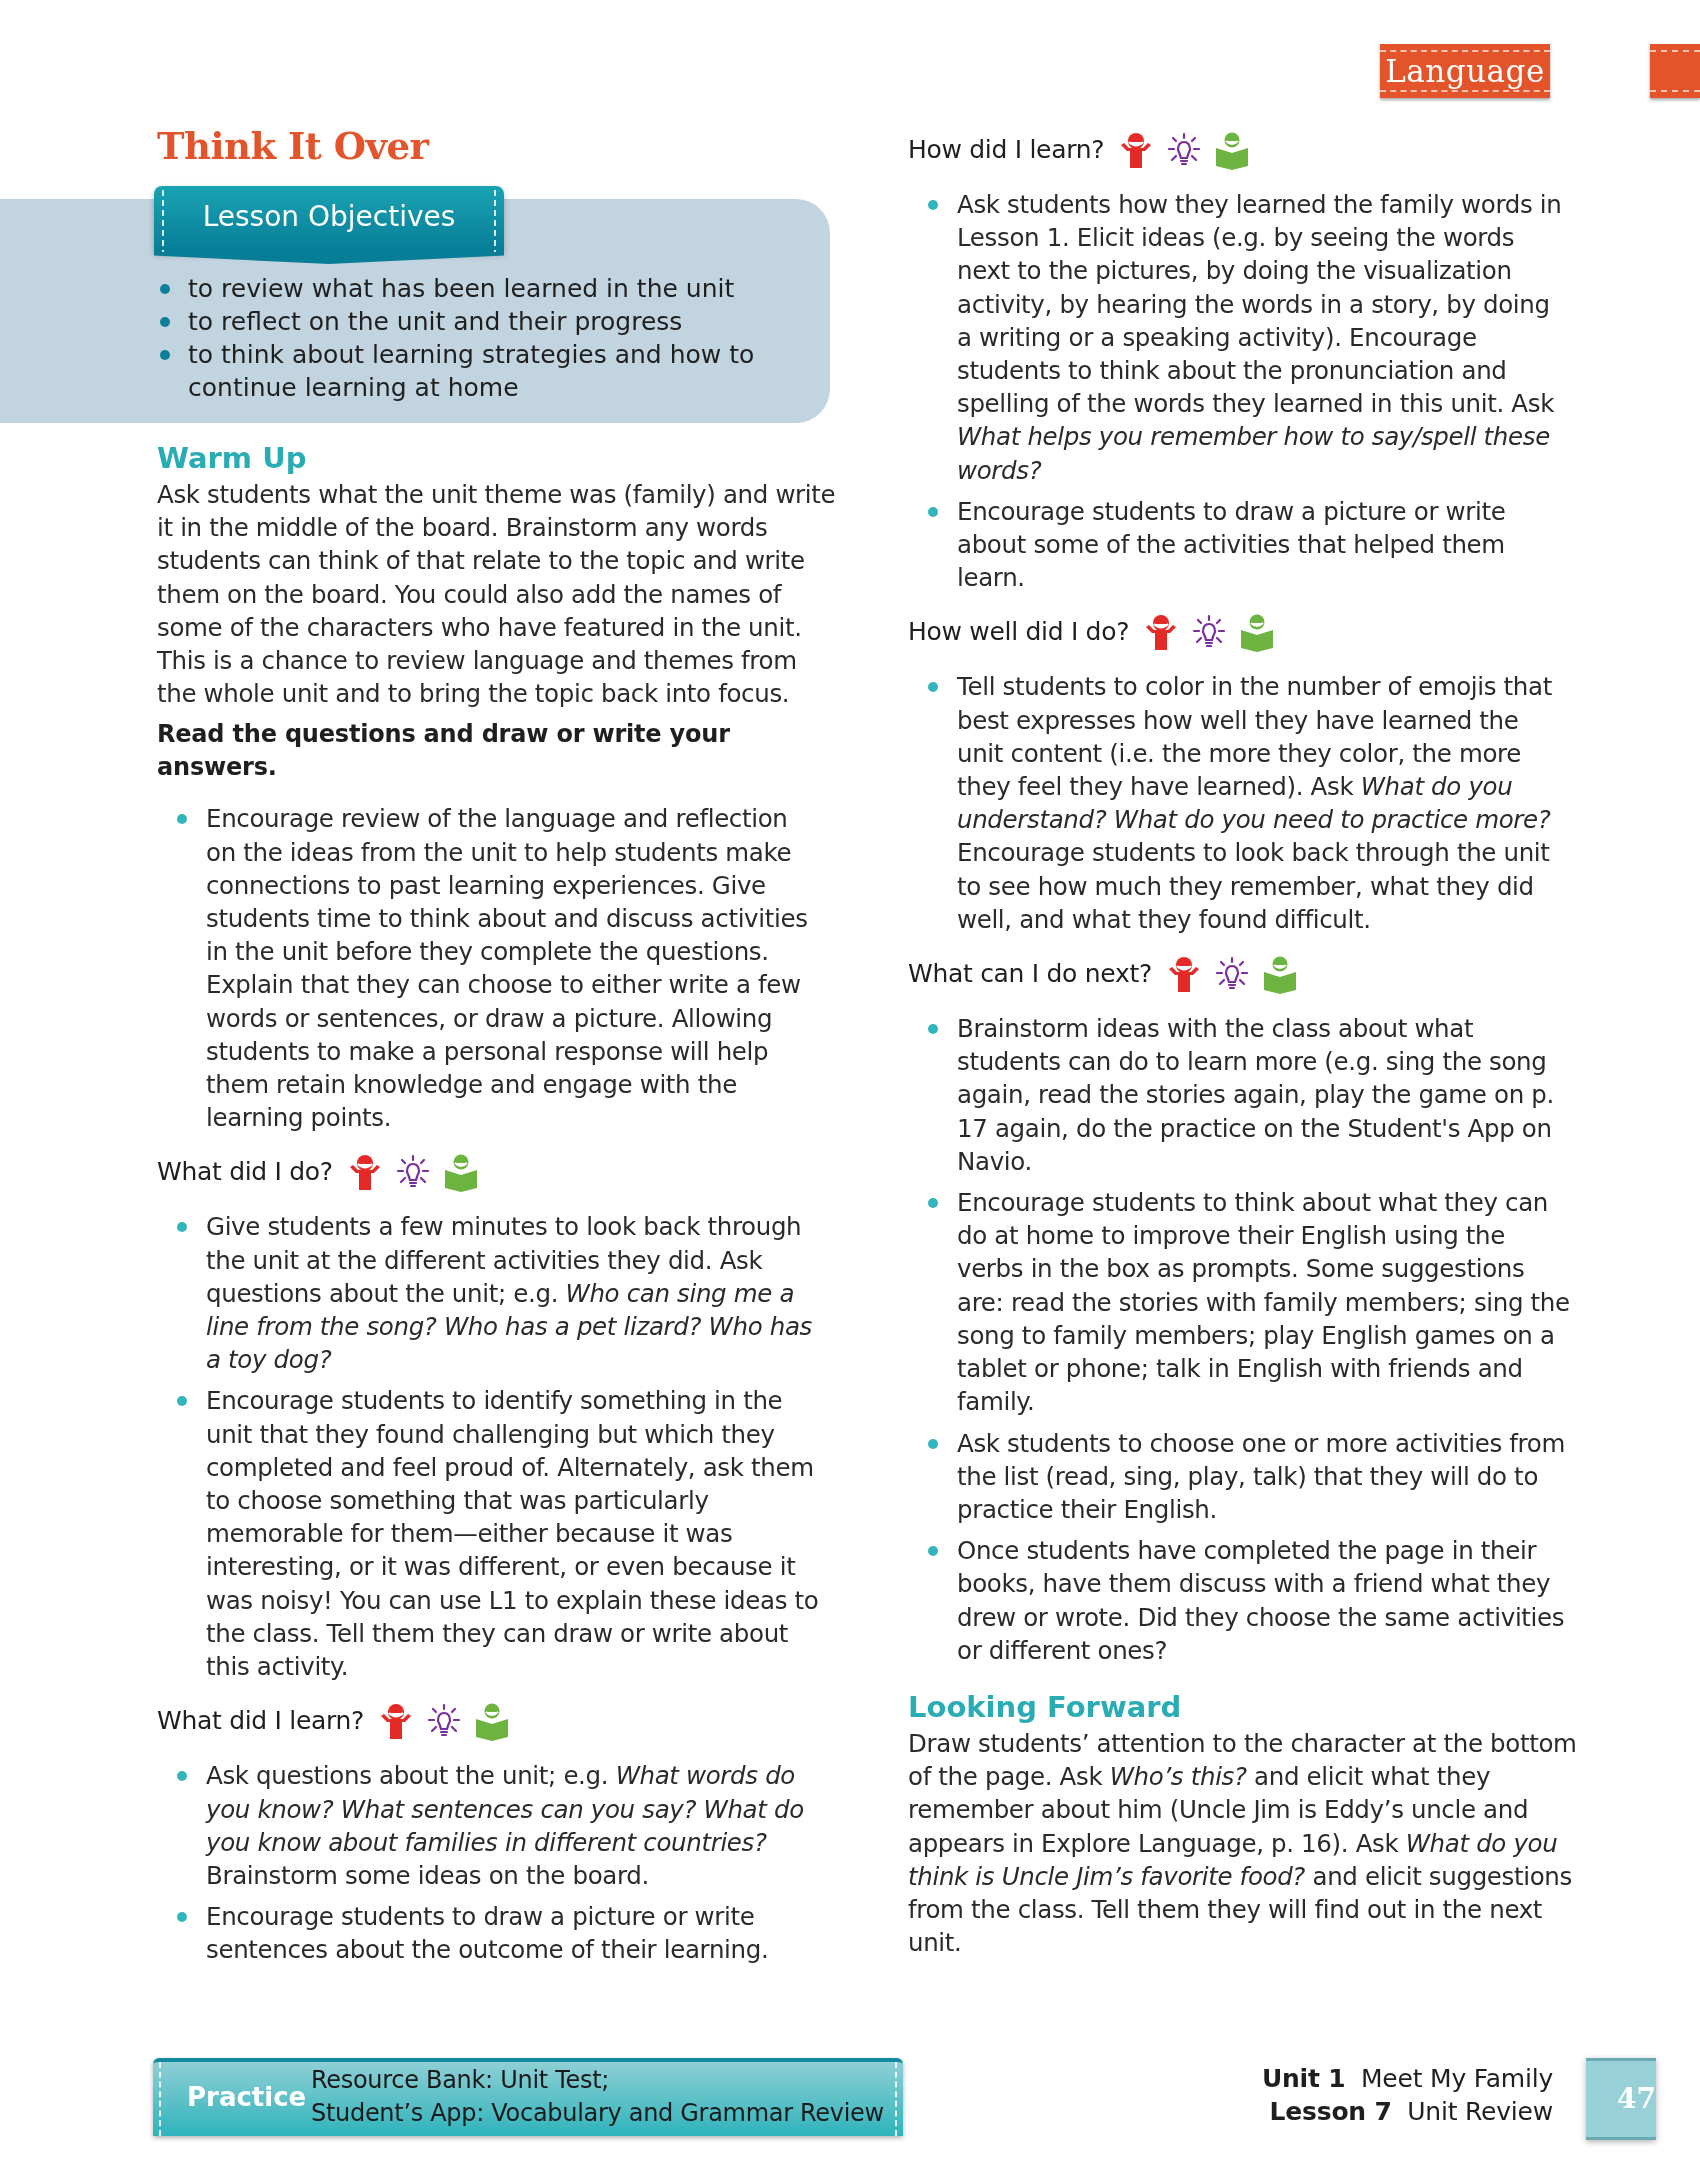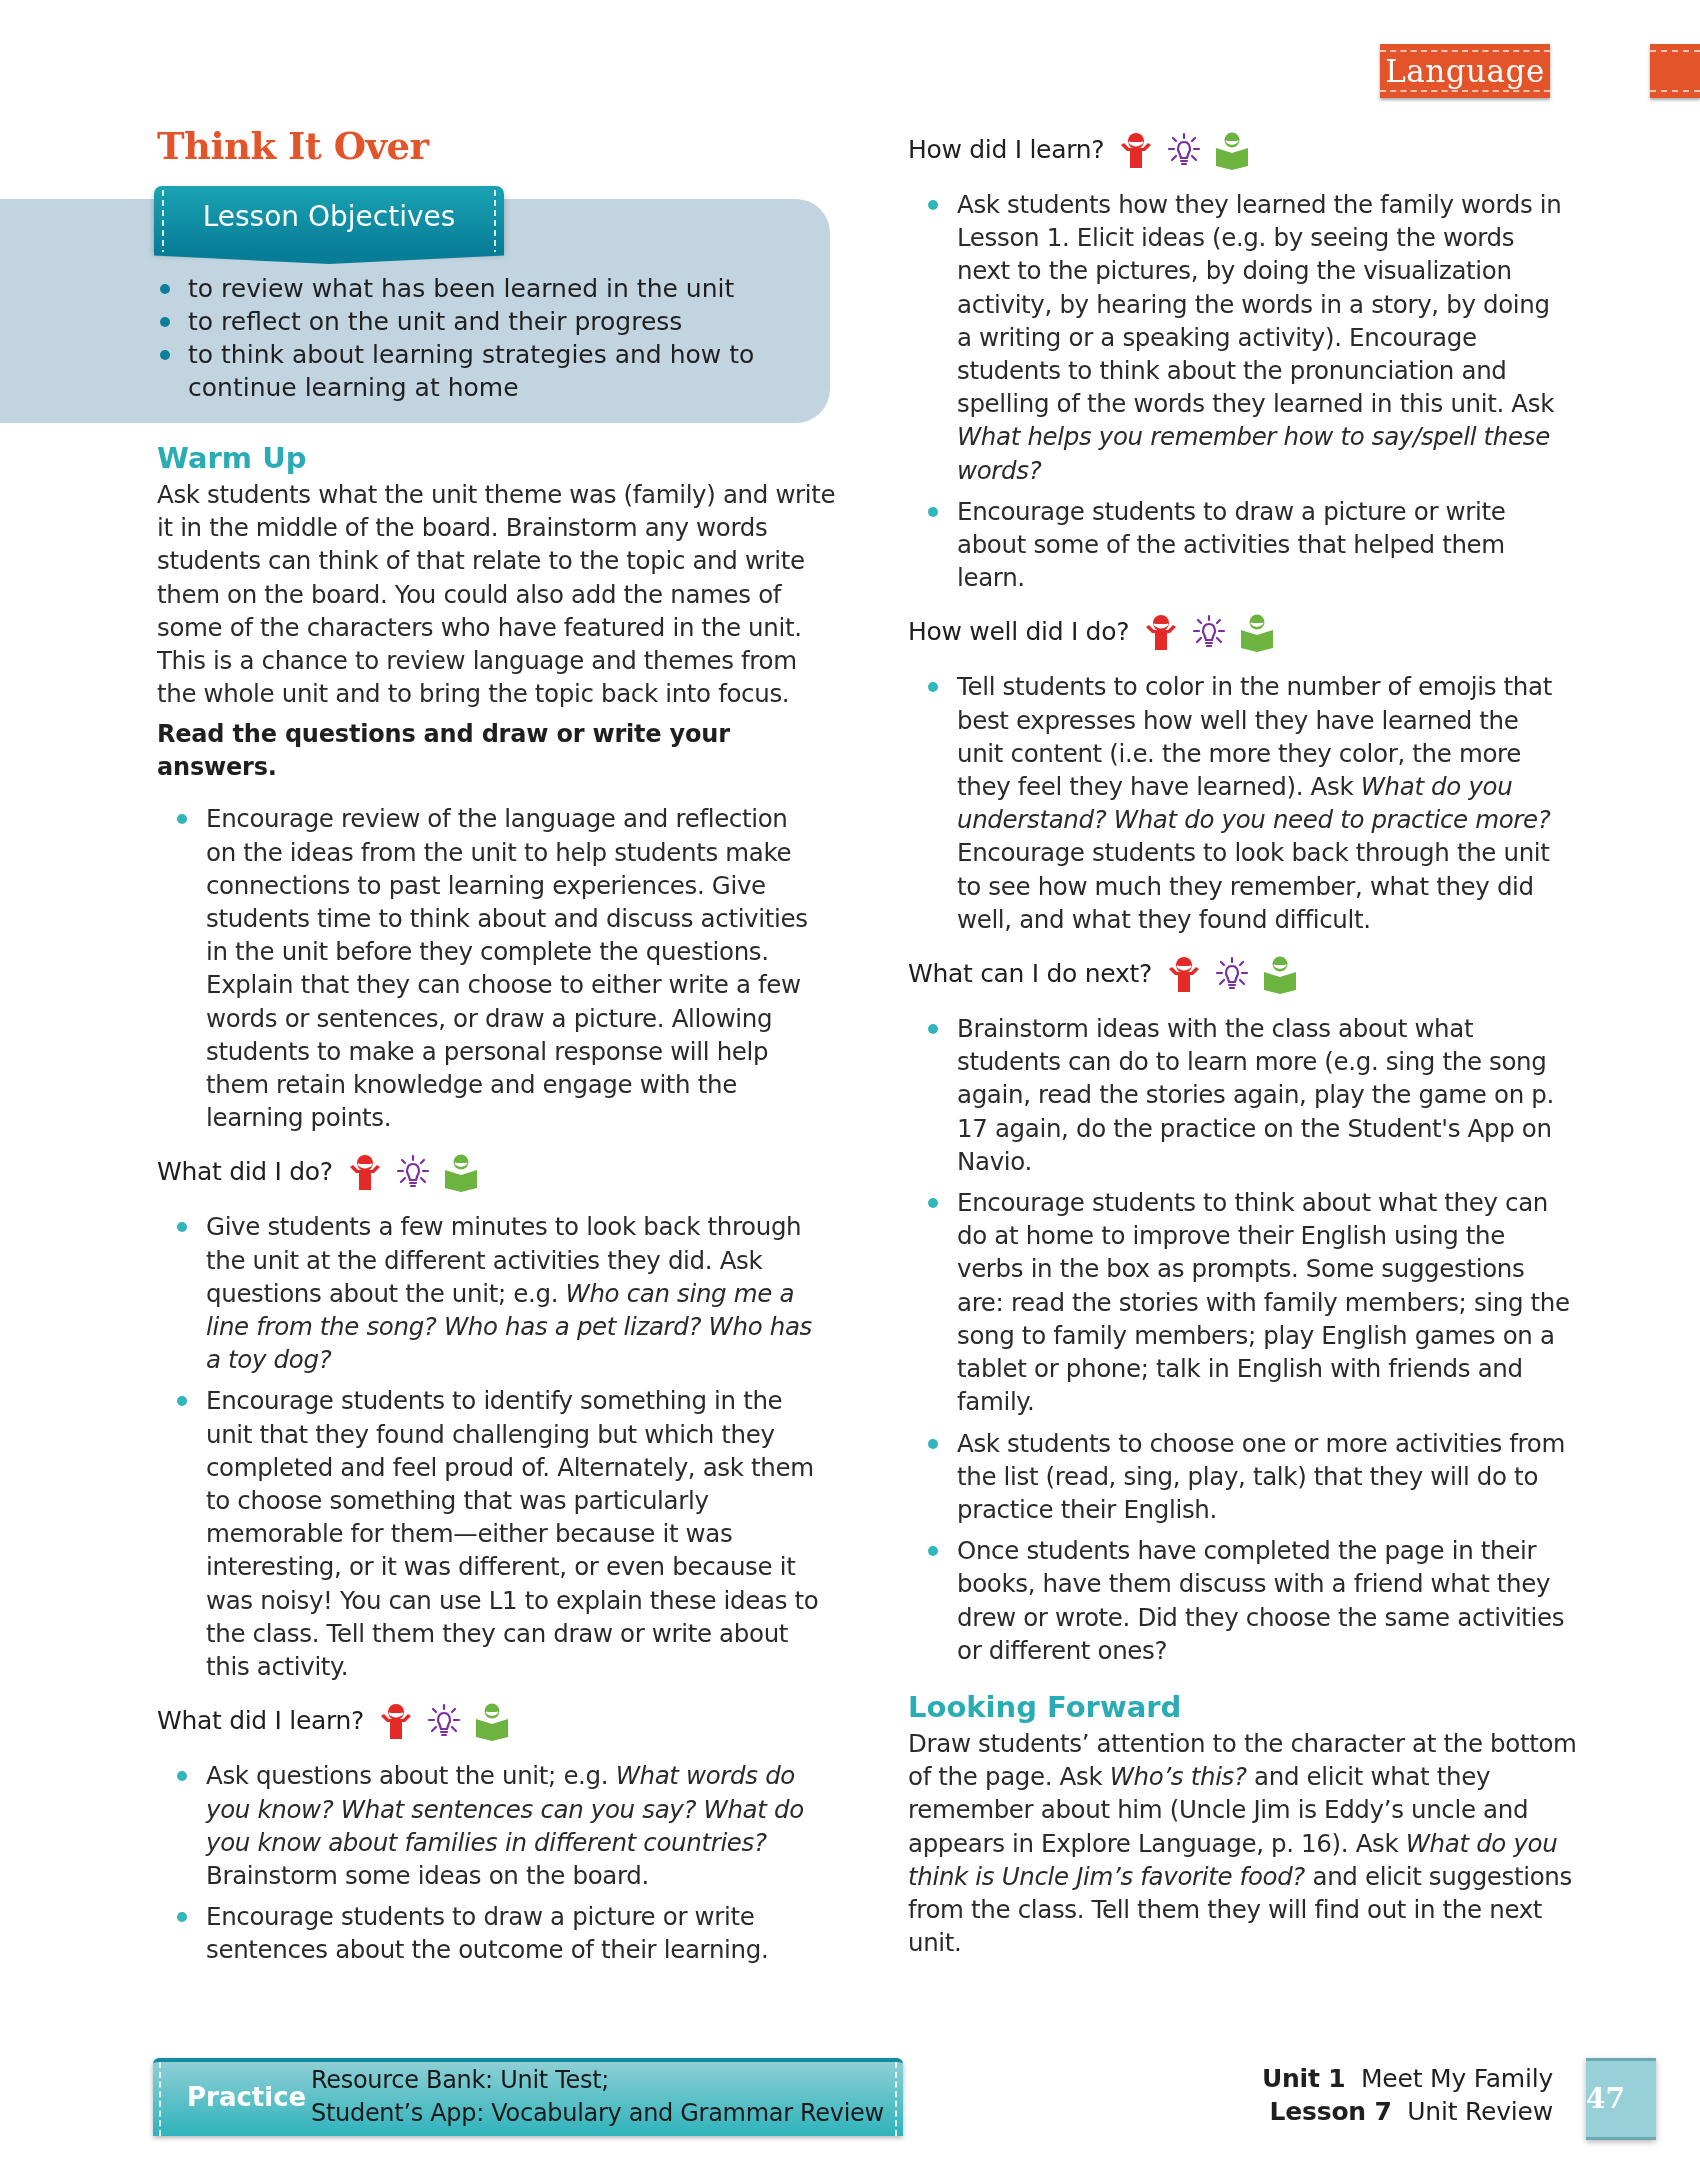--- a/index.html
+++ b/index.html
@@ -66,21 +66,21 @@
               box-shadow:0 2px 5px rgba(0,0,0,0.3); border-top:4px solid #138aa0; }
   .practice .stitch { position:absolute; left:6px; right:6px; top:0; bottom:0;
               border-left:2px dashed rgba(255,255,255,0.85); border-right:2px dashed rgba(255,255,255,0.85); }
   .practice .plabel { position:absolute; left:34px; top:20px; color:#ffffff; font-weight:bold; font-size:26px; }
   .practice .lines { position:absolute; left:158px; top:2px; font-size:24px; line-height:33px; color:#1a1a1a; letter-spacing:-0.3px; }
   .practice .lines b { font-weight:400; }
   .unit-info { position:absolute; right:147px; top:2062px; text-align:right; font-size:25px; line-height:33px; color:#1f1f1f; letter-spacing:-0.2px; }
   .unit-info b { font-weight:600; }
   .page-num { position:absolute; left:1586px; top:2058px; width:70px; height:76px; background:#97d1d7;
               box-shadow:0 2px 6px rgba(0,0,0,0.3); border-top:3px solid #6aaab2; border-bottom:3px solid #6aaab2; }
-  .page-num span { display:block; text-align:left; line-height:76px; color:#ffffff; font-weight:bold; font-size:28px;
+  .page-num span { display:block; text-align:right; line-height:76px; color:#ffffff; font-weight:bold; font-size:28px;
               font-family:"DejaVu Serif", serif; }
 </style>
 </head>
 <body>
 
 <div class="lang-tab">
   <span>Language</span>
 </div>
 <div class="side-tab"></div>
 

